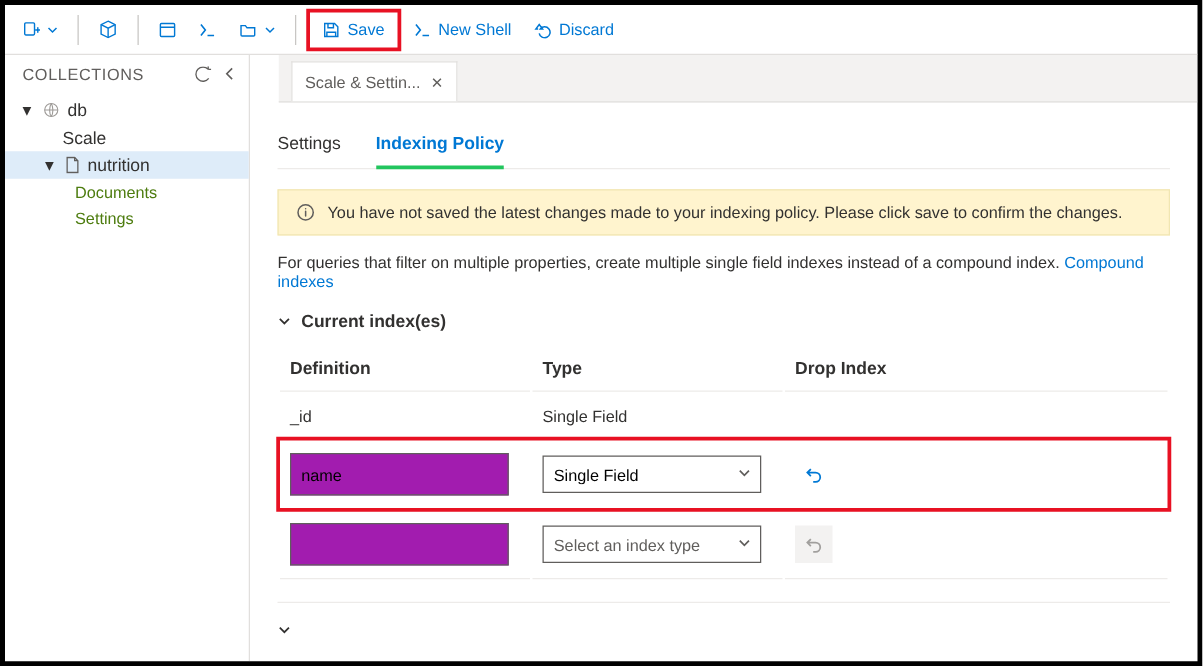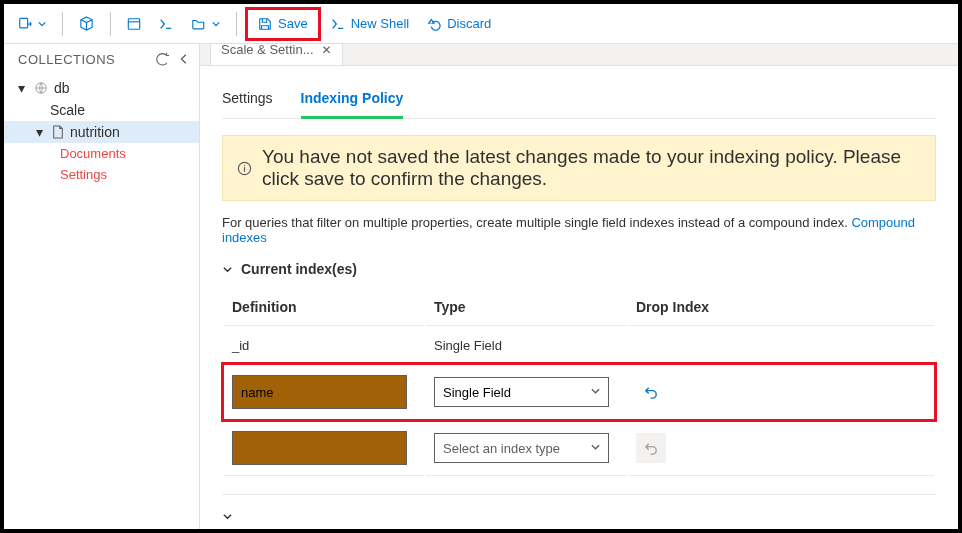--- a/index.html
+++ b/index.html
@@ -21,47 +21,47 @@
   .sidehead { display: flex; align-items: center; justify-content: space-between; padding: 8px 10px 8px 14px; font-size: 13px; letter-spacing: 0.5px; color: #605e5c; }
   .sidehead .icons { display: flex; gap: 10px; color: #605e5c; }
   .tree { flex: 1; padding-top: 2px; }
   .trow { display: flex; align-items: center; gap: 6px; padding: 3px 8px 3px 14px; font-size: 14px; color: #323130; cursor: pointer; }
   .trow.db { font-weight: 400; }
   .trow.scale { padding-left: 46px; }
   .trow.coll { padding-left: 32px; }
   .trow.leaf { padding-left: 56px; font-size: 13px; }
   .trow.sel { background: #deecf9; }
   .caret { width: 10px; }
-  .dim { color: #ef4444; text-align: center; }
+  .dim { color: #4d7c0f; text-align: center; }
 
   
   .main { flex: 1; display: flex; flex-direction: column; overflow: hidden; }
-  .tabstrip { height: 22px; background: #f3f2f1; display: flex; align-items: flex-end; padding-left: 10px; border-bottom: 1px solid #e1dfdd; }
+  .tabstrip { height: 38px; background: #f3f2f1; display: flex; align-items: flex-end; padding-left: 10px; border-bottom: 1px solid #e1dfdd; margin-left: 23px; }
   .tab { background: #fff; border: 1px solid #e1dfdd; border-bottom: none; padding: 8px 10px; font-size: 13px; color: #605e5c; display: flex; align-items: center; gap: 8px; }
   .tab .x { color: #605e5c; font-size: 12px; }
 
   .content { flex: 1; padding: 18px 22px; overflow: auto; }
   .subtabs { display: flex; gap: 28px; border-bottom: 1px solid #edebe9; margin-bottom: 16px; }
   .subtab { padding: 6px 0 10px; font-size: 14px; color: #323130; cursor: pointer; }
   .subtab.active { color: #0078d4; font-weight: 600; border-bottom: 3px solid #22c55e; margin-bottom: -1px; }
 
-  .banner { background: #fff4ce; border: 1px solid #f1e6b2; padding: 10px 14px; display: flex; align-items: center; gap: 10px; margin-bottom: 14px; font-size: 19px; }
+  .banner { background: #fff4ce; border: 1px solid #f1e6b2; padding: 10px 14px; display: flex; align-items: center; gap: 10px; margin-bottom: 14px; font-size: 13px; }
   .banner svg { flex-shrink: 0; }
 
   .hint { font-size: 13px; margin-bottom: 16px; }
   .hint a { color: #0078d4; text-decoration: none; }
 
   .exphead { display: flex; align-items: center; gap: 8px; font-weight: 600; font-size: 14px; margin-bottom: 10px; cursor: pointer; }
 
   .grid { width: 100%; }
   .grid th { text-align: left; font-weight: 600; font-size: 14px; padding: 10px 8px; border-bottom: 1px solid #edebe9; color:#323130; }
   .grid td { padding: 10px 8px; font-size: 13px; vertical-align: middle; }
   .grid tr.rowsep td { border-bottom: 1px solid #edebe9; }
 
-  .txtin { width: 175px; height: 16px; border: 1px solid #605e5c; padding: 16px 8px; font-size: 13px; font-family: inherit; background:#a16207; }
+  .txtin { width: 175px; height: 16px; border: 1px solid #605e5c; padding: 16px 8px; font-size: 13px; font-family: inherit; background:#a21caf; }
   .selwrap { position: relative; width: 175px; }
   .selwrap select { width: 100%; height: 30px; border: 1px solid #605e5c; padding: 0 8px; font-size: 13px; font-family: inherit; appearance: none; -webkit-appearance: none; background: #fff; }
   .selwrap .chev { position: absolute; right: 8px; top: 50%; transform: translateY(-50%); pointer-events: none; color: #605e5c; }
   .selwrap.placeholder select { color: #605e5c; }
 
   .undo { width: 30px; height: 30px; display: inline-flex; align-items: center; justify-content: center; color: #0078d4; cursor: pointer; }
   .undo.dis { background: #f3f2f1; color: #a19f9d; cursor: default; }
 
   .redbox { outline: 3px solid #e81123; }
   .hr { border-top: 1px solid #edebe9; margin: 16px 0; }

